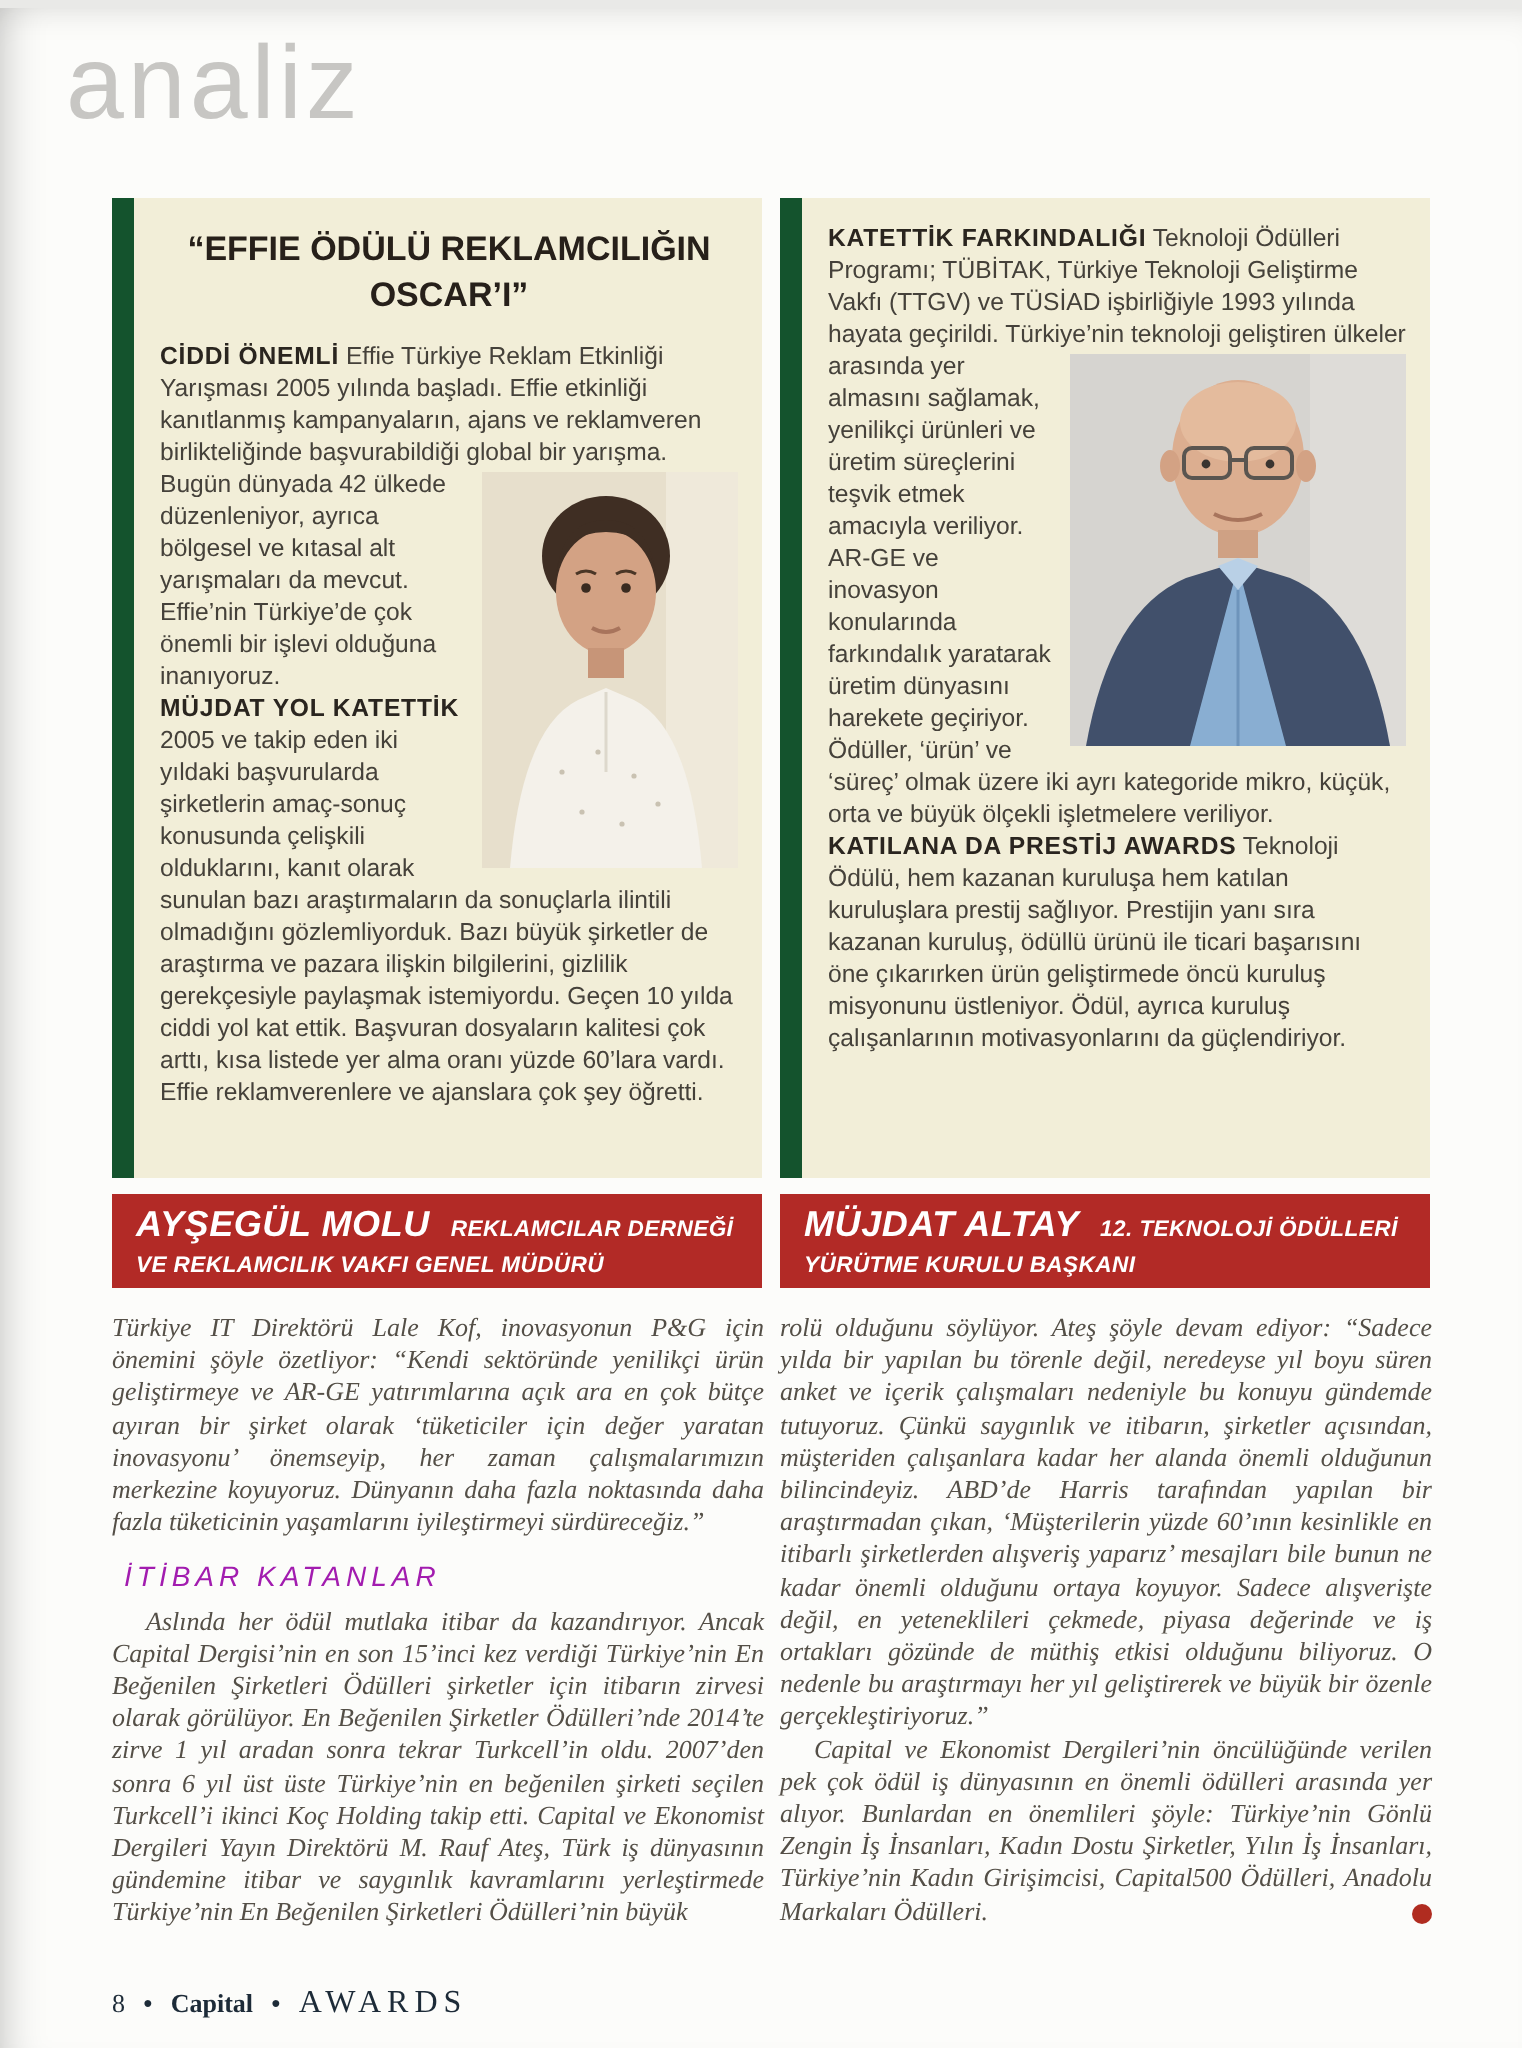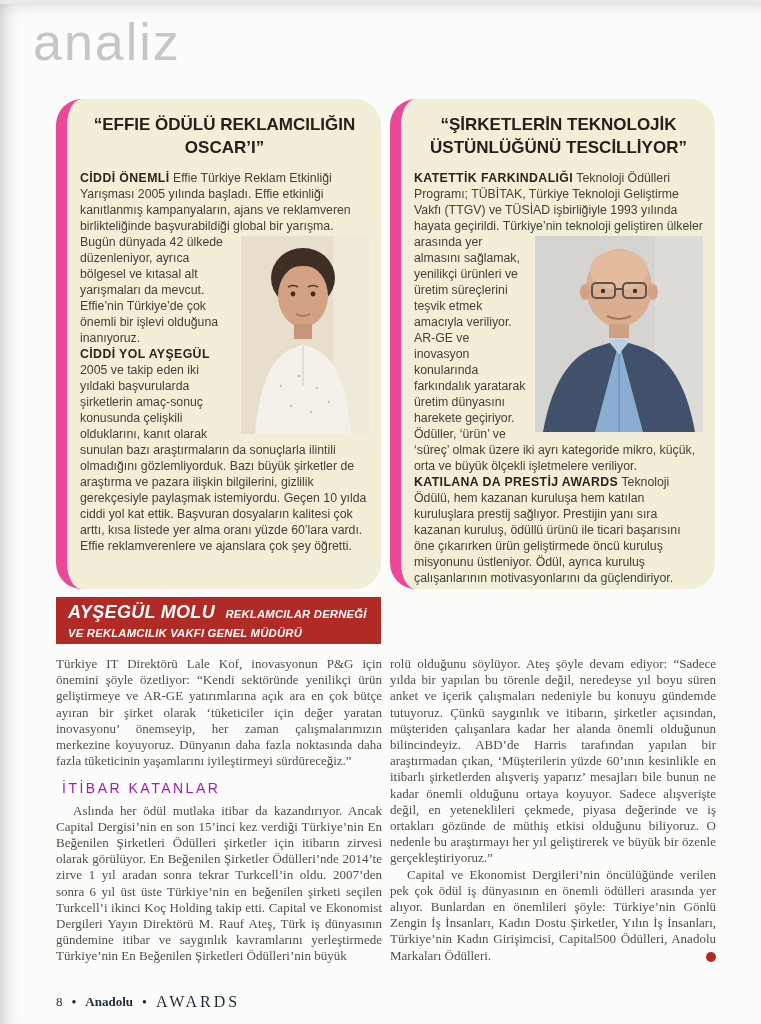--- a/index.html
+++ b/index.html
@@ -12,43 +12,43 @@
   .analiz{
     position:absolute;left:33px;top:12px;
     font-size:52px;font-weight:100;color:#c7c6c3;letter-spacing:2px;line-height:1;
   }
   
   .box{position:absolute;top:95px;width:325px;height:545px;}
   .box-left{left:56px;}
   .box-right{left:390px;}
   .cream{
     position:absolute;top:0;left:0;right:0;height:490px;
-    background:#f2eed8;border-left:11px solid #ec4899;
-    box-sizing:border-box;overflow:hidden;border-radius:26px;
+    background:#f2eed8;border-left:11px solid #14532d;
+    box-sizing:border-box;overflow:hidden;
   }
   .cream-inner{padding:12px 12px 6px 13px;}
   .box-title{
     text-align:center;font-weight:bold;font-size:17px;line-height:23px;
     color:#27201a;margin:2px 2px 11px 2px;
   }
   .box-para{font-size:12.3px;line-height:16px;color:#45413a;margin:0;}
   .lead{font-weight:bold;color:#2a251f;letter-spacing:.4px;}
   .photo-float{float:right;margin:2px 0 4px 8px;display:block;}
   .photo-float svg{display:block;}
   .nameband{
     position:absolute;left:0;right:0;bottom:0;height:47px;background:#b22a26;
     color:#fff;font-style:italic;padding:5px 10px 4px 12px;box-sizing:border-box;
   }
   .nm{font-weight:bold;font-size:18px;letter-spacing:.3px;margin-right:6px;}
   .nt{font-weight:bold;font-size:11.3px;letter-spacing:.2px;line-height:14px;}
   
   .col{
     position:absolute;top:652px;width:326px;
     font-family:"Liberation Serif",serif;font-size:13px;line-height:16.2px;
-    color:#544f47;text-align:justify;
+    color:#544f47;text-align:justify;font-style:italic;
   }
   .col-left{left:56px;}
   .col-right{left:390px;}
   .col p{margin:0;}
   .subhead{
     font-family:"Liberation Sans",sans-serif;font-size:14px;font-weight:normal;
     letter-spacing:2.5px;color:#a21caf;margin:11px 0 6px 6px;
   }
   .indent{text-indent:17px;}
   .end-dot{
@@ -97,35 +97,34 @@
               <circle cx="76" cy="152" r="1.3" fill="#c9c2b2"></circle>
                 <circle cx="50" cy="170" r="1.3" fill="#c9c2b2"></circle>
               <circle cx="70" cy="176" r="1.3" fill="#c9c2b2"></circle>
                 <circle cx="88" cy="166" r="1.3" fill="#c9c2b2"></circle>
               <path d="M62,110 L62,150" stroke="#ddd8cc" stroke-width="1.5"></path>
             </svg>
           </span>
           <span>ülkede düzenleniyor, ayrıca bölgesel ve kıtasal alt yarışmaları da mevcut. Effie’nin Türkiye’de çok önemli bir işlevi olduğuna inanıyoruz.</span>
         </p>
         <p class="box-para">
-          <span class="lead">CİDDİ YOL AYŞEGÜL</span>
+          <span class="lead">MÜJDAT YOL KATETTİK</span>
           <span>2005 ve takip eden iki yıldaki başvurularda şirketlerin amaç-sonuç konusunda çelişkili olduklarını, kanıt olarak sunulan bazı araştırmaların da sonuçlarla ilintili olmadığını gözlemliyorduk. Bazı büyük şirketler de araştırma ve pazara ilişkin bilgilerini, gizlilik gerekçesiyle paylaşmak istemiyordu. Geçen 10 yılda ciddi yol kat ettik. Başvuran dosyaların kalitesi çok arttı, kısa listede yer alma oranı yüzde 60’lara vardı. Effie reklamverenlere ve ajanslara çok şey öğretti.</span>
         </p>
       </div>
     </div>
     <div class="nameband">
       <span class="nm">AYŞEGÜL MOLU</span>
       <span class="nt">REKLAMCILAR DERNEĞİ VE REKLAMCILIK VAKFI GENEL MÜDÜRÜ</span>
     </div>
   </div>
 
   <div class="box box-right">
     <div class="cream">
       <div class="cream-inner">
-        <div class="box-title">“ŞİRKETLERİN TEKNOLOJİK ÜSTÜNLÜĞÜNÜ TESCİLLİYOR”</div>
         <p class="box-para">
           <span class="lead">KATETTİK FARKINDALIĞI</span>
           <span>Teknoloji Ödülleri Programı; TÜBİTAK, Türkiye Teknoloji Geliştirme Vakfı (TTGV) ve TÜSİAD işbirliğiyle 1993 yılında hayata geçirildi. Türkiye’nin teknoloji geliştiren ülkeler arasında yer</span>
           <span class="photo-float">
             <svg width="168" height="196" viewBox="0 0 168 196">
               <rect width="168" height="196" fill="#d6d4d0"></rect>
               <rect x="120" width="48" height="196" fill="#dedcd8"></rect>
               <ellipse cx="84" cy="52" rx="33" ry="39" fill="#dcae90"></ellipse>
               <ellipse cx="84" cy="34" rx="29" ry="20" fill="#e4bb9d"></ellipse>
               <ellipse cx="50" cy="56" rx="5" ry="8" fill="#d3a284"></ellipse>
@@ -144,37 +143,41 @@
             </svg>
           </span>
           <span>almasını sağlamak, yenilikçi ürünleri ve üretim süreçlerini teşvik etmek amacıyla veriliyor. AR-GE ve inovasyon konularında farkındalık yaratarak üretim dünyasını harekete geçiriyor. Ödüller, ‘ürün’ ve ‘süreç’ olmak üzere iki ayrı kategoride mikro, küçük, orta ve büyük ölçekli işletmelere veriliyor.</span>
         </p>
         <p class="box-para">
           <span class="lead">KATILANA DA PRESTİJ AWARDS</span>
           <span>Teknoloji Ödülü, hem kazanan kuruluşa hem katılan kuruluşlara prestij sağlıyor. Prestijin yanı sıra kazanan kuruluş, ödüllü ürünü ile ticari başarısını öne çıkarırken ürün geliştirmede öncü kuruluş misyonunu üstleniyor. Ödül, ayrıca kuruluş çalışanlarının motivasyonlarını da güçlendiriyor.</span>
         </p>
       </div>
     </div>
+    <div class="nameband">
+      <span class="nm">MÜJDAT ALTAY</span>
+      <span class="nt">12. TEKNOLOJİ ÖDÜLLERİ YÜRÜTME KURULU BAŞKANI</span>
+    </div>
   </div>
 
   <div class="col col-left">
     <p>Türkiye IT Direktörü Lale Kof, inovasyonun P&amp;G için önemini şöyle özetliyor: “Kendi sektöründe yenilikçi ürün geliştirmeye ve AR-GE yatırımlarına açık ara en çok bütçe ayıran bir şirket olarak ‘tüketiciler için değer yaratan inovasyonu’ önemseyip, her zaman çalışmalarımızın merkezine koyuyoruz. Dünyanın daha fazla noktasında daha fazla tüketicinin yaşamlarını iyileştirmeyi sürdüreceğiz.”</p>
     <div class="subhead">İTİBAR KATANLAR</div>
     <p class="indent">Aslında her ödül mutlaka itibar da kazandırıyor. Ancak Capital Dergisi’nin en son 15’inci kez verdiği Türkiye’nin En Beğenilen Şirketleri Ödülleri şirketler için itibarın zirvesi olarak görülüyor. En Beğenilen Şirketler Ödülleri’nde 2014’te zirve 1 yıl aradan sonra tekrar Turkcell’in oldu. 2007’den sonra 6 yıl üst üste Türkiye’nin en beğenilen şirketi seçilen Turkcell’i ikinci Koç Holding takip etti. Capital ve Ekonomist Dergileri Yayın Direktörü M. Rauf Ateş, Türk iş dünyasının gündemine itibar ve saygınlık kavramlarını yerleştirmede Türkiye’nin En Beğenilen Şirketleri Ödülleri’nin büyük</p>
   </div>
 
   <div class="col col-right">
     <p>rolü olduğunu söylüyor. Ateş şöyle devam ediyor: “Sadece yılda bir yapılan bu törenle değil, neredeyse yıl boyu süren anket ve içerik çalışmaları nedeniyle bu konuyu gündemde tutuyoruz. Çünkü saygınlık ve itibarın, şirketler açısından, müşteriden çalışanlara kadar her alanda önemli olduğunun bilincindeyiz. ABD’de Harris tarafından yapılan bir araştırmadan çıkan, ‘Müşterilerin yüzde 60’ının kesinlikle en itibarlı şirketlerden alışveriş yaparız’ mesajları bile bunun ne kadar önemli olduğunu ortaya koyuyor. Sadece alışverişte değil, en yeteneklileri çekmede, piyasa değerinde ve iş ortakları gözünde de müthiş etkisi olduğunu biliyoruz. O nedenle bu araştırmayı her yıl geliştirerek ve büyük bir özenle gerçekleştiriyoruz.”</p>
     <p class="indent">
       <span>Capital ve Ekonomist Dergileri’nin öncülüğünde verilen pek çok ödül iş dünyasının en önemli ödülleri arasında yer alıyor. Bunlardan en önemlileri şöyle: Türkiye’nin Gönlü Zengin İş İnsanları, Kadın Dostu Şirketler, Yılın İş İnsanları, Türkiye’nin Kadın Girişimcisi, Capital500 Ödülleri, Anadolu Markaları Ödülleri.</span>
       <span class="end-dot"></span>
     </p>
   </div>
 
   <div class="footer">
     <span class="pg">8</span>
     <span class="sep">●</span>
-    <span class="mag">Anadolu</span>
+    <span class="mag">Capital</span>
     <span class="sep">●</span>
     <span class="sec">AWARDS</span>
   </div>
 
 </div>
 
 </body></html>

